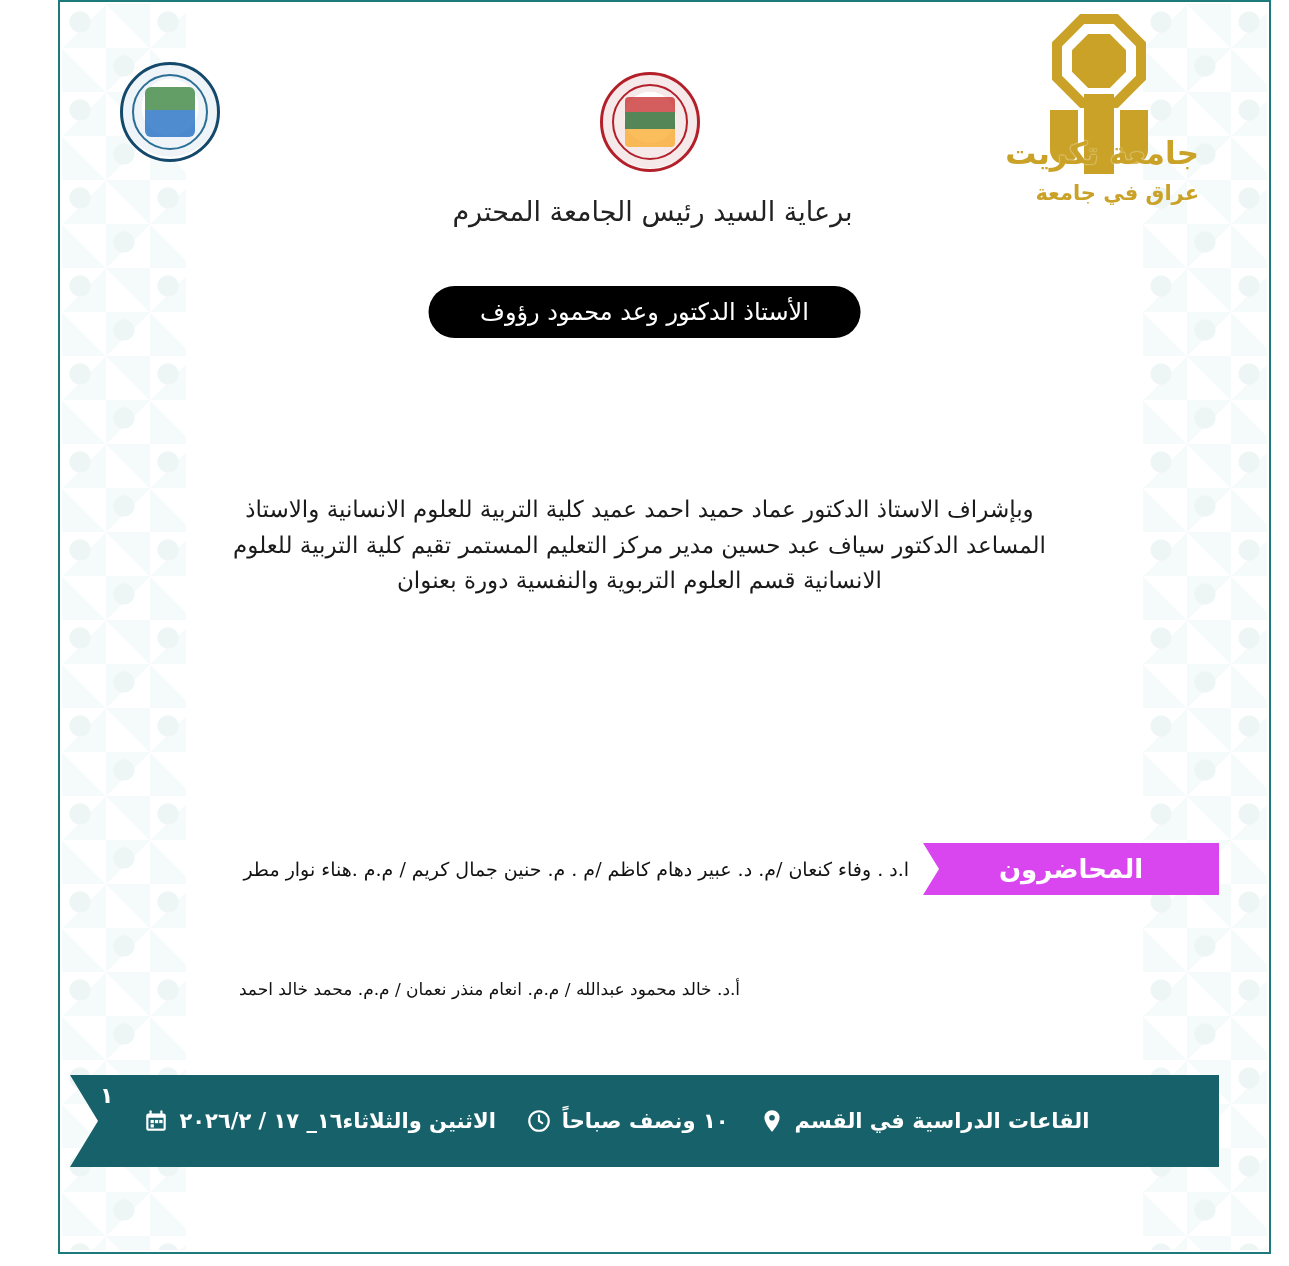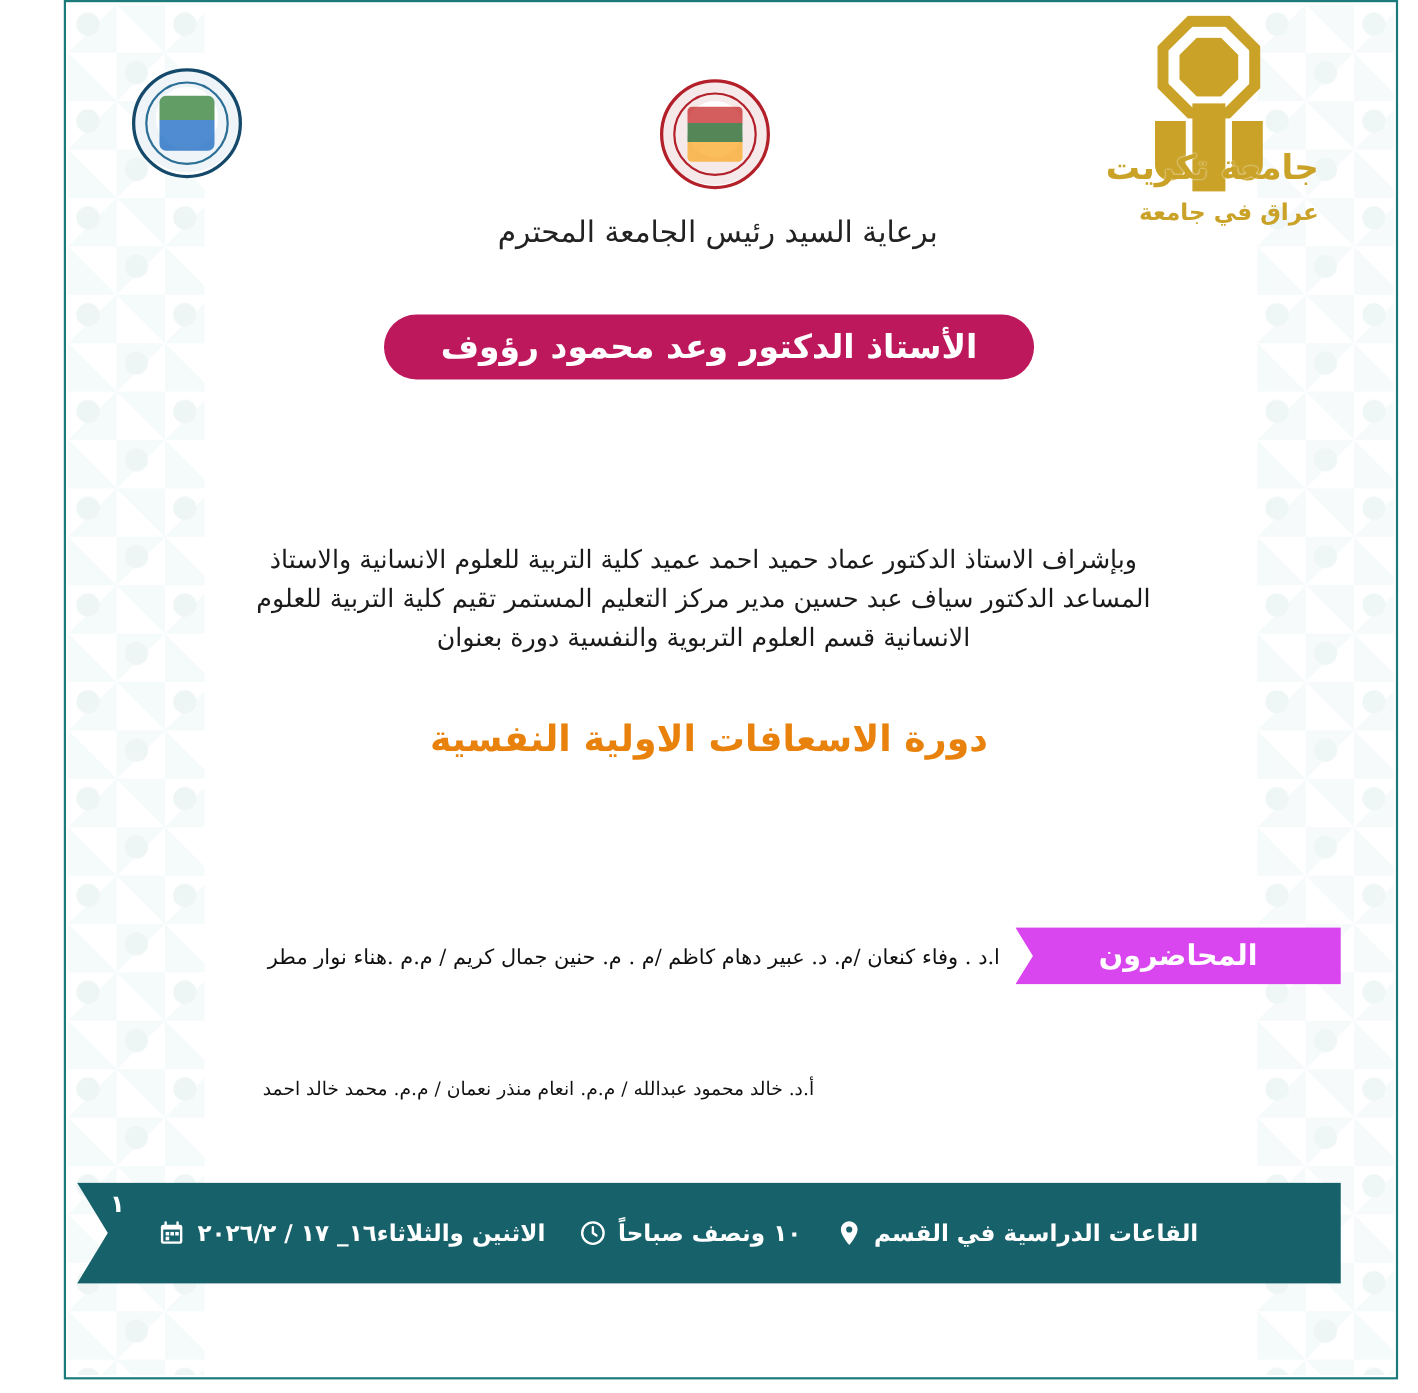--- a/index.html
+++ b/index.html
@@ -191,24 +191,24 @@
     font-size: 27px;
     color: #222222;
     font-weight: 500;
     margin-left: 16px;
   }
   .pill {
     position: absolute;
     top: 286px;
     left: 50%;
     transform: translateX(-50%);
-    background: #be185d;
+    background: #000000;
     color: #ffffff;
-    font-size: 30px;
-    font-weight: bold;
+    font-size: 24px;
+    font-weight: normal;
     padding: 12px 52px;
     border-radius: 34px;
     white-space: nowrap;
   }
 
   .body-text {
     position: absolute;
     top: 492px;
     right: 220px;
     left: 210px;
@@ -352,21 +352,20 @@
       <div class="tikrit-name">جامعة تكريت</div>
       <div class="tikrit-sub">عراق في جامعة</div>
     </div>
 
     <div class="patronage">برعاية السيد رئيس الجامعة المحترم</div>
 
     <div class="pill">الأستاذ الدكتور وعد محمود رؤوف</div>
 
     <div class="body-text">وبإشراف  الاستاذ الدكتور عماد حميد احمد عميد كلية التربية للعلوم الانسانية والاستاذ المساعد الدكتور سياف عبد حسين مدير مركز التعليم المستمر تقيم كلية التربية للعلوم الانسانية قسم العلوم التربوية والنفسية دورة بعنوان</div>
 
-    <div class="course-title">دورة الاسعافات الاولية النفسية</div>
 
     <div class="row row-lecturers">
       <div class="row-label">المحاضرون</div>
       <div class="row-value">ا.د . وفاء كنعان /م. د. عبير دهام كاظم /م . م. حنين جمال كريم / م.م .هناء نوار مطر</div>
     </div>
 
     <div class="row row-committee">
       <div class="row-value small">أ.د. خالد محمود عبدالله / م.م. انعام منذر نعمان / م.م. محمد خالد احمد</div>
     </div>
 

